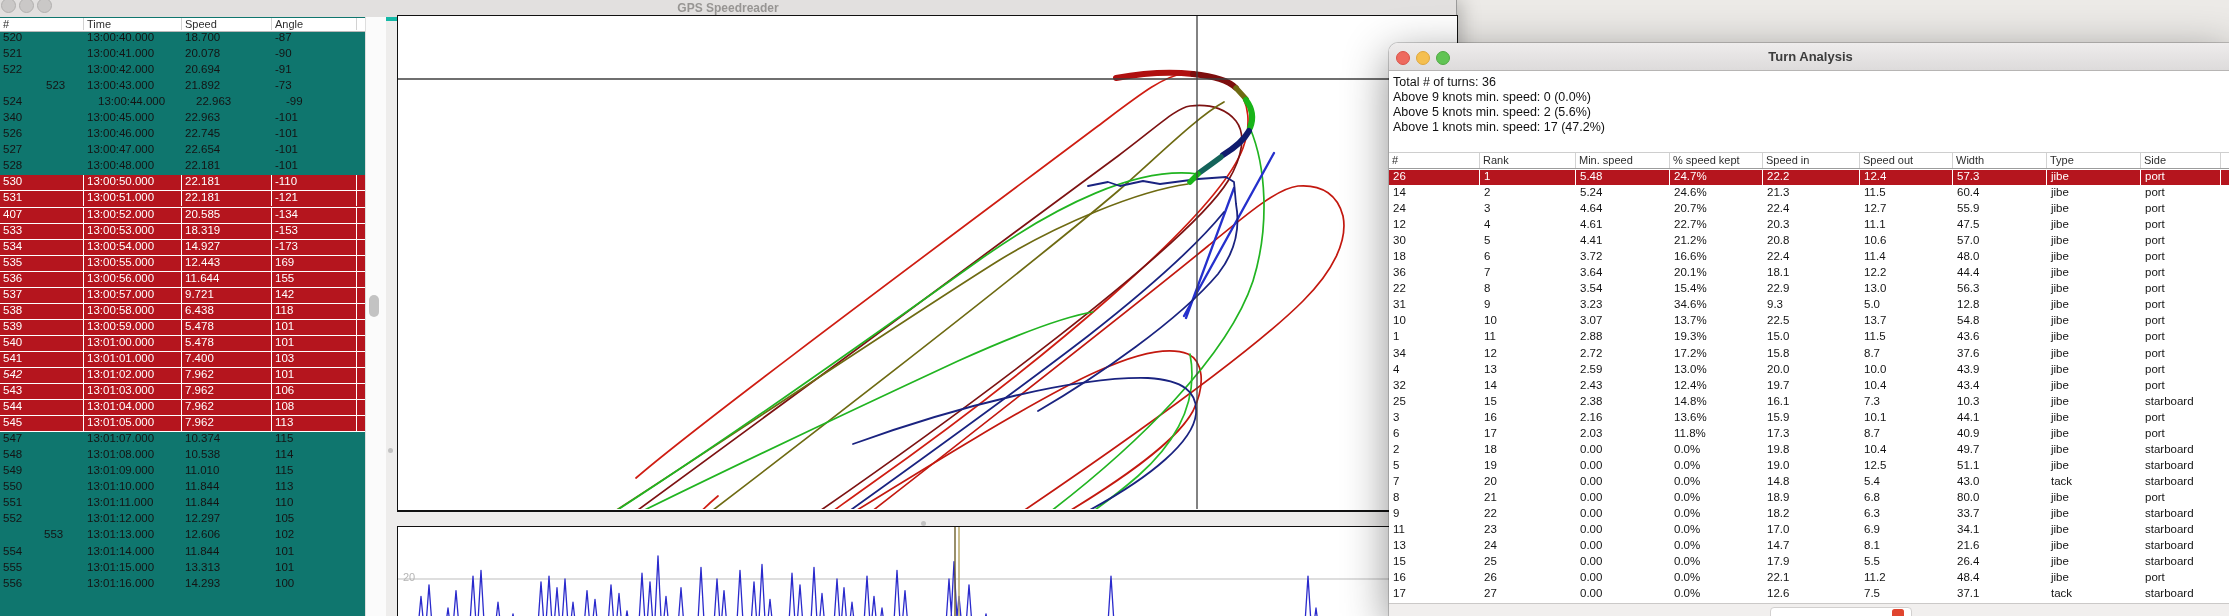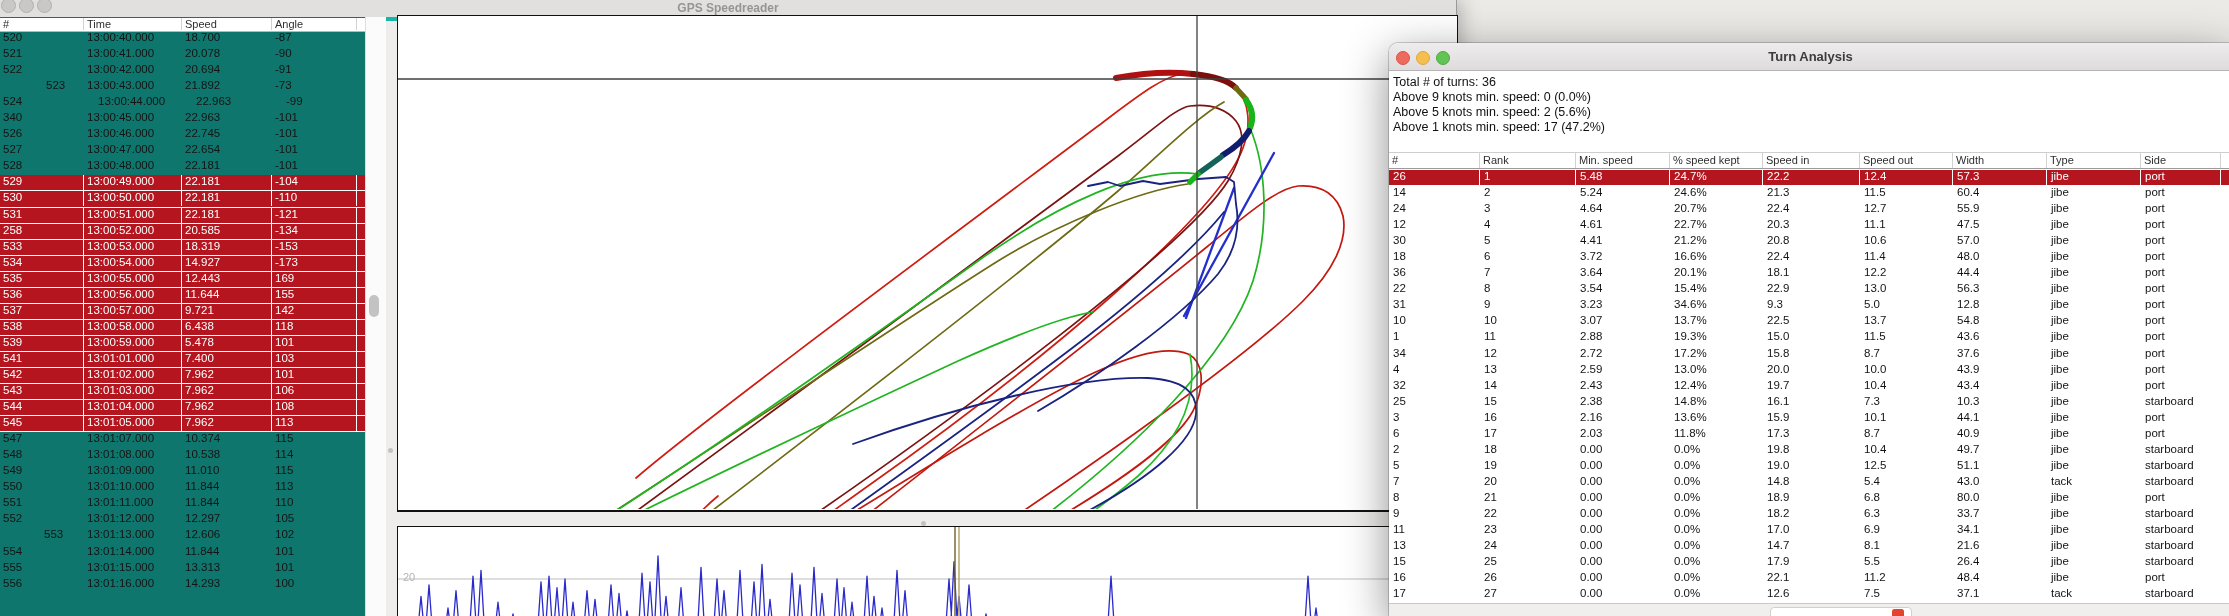--- a/index.html
+++ b/index.html
@@ -84,33 +84,33 @@
       <div class="lt-rows" id="left-rows">
           <div class="lrow"><span class="cell" style="width: 84px;">520</span><span class="cell" style="width: 98px;">13:00:40.000</span><span class="cell" style="width: 90px;">18.700</span><span class="cell" style="width: 85px;">-87</span></div>
           <div class="lrow"><span class="cell" style="width: 84px;">521</span><span class="cell" style="width: 98px;">13:00:41.000</span><span class="cell" style="width: 90px;">20.078</span><span class="cell" style="width: 85px;">-90</span></div>
           <div class="lrow"><span class="cell" style="width: 84px;">522</span><span class="cell" style="width: 98px;">13:00:42.000</span><span class="cell" style="width: 90px;">20.694</span><span class="cell" style="width: 85px;">-91</span></div>
           <div class="lrow"><span class="cell" style="width: 84px; padding-left: 46px;">523</span><span class="cell" style="width: 98px;">13:00:43.000</span><span class="cell" style="width: 90px;">21.892</span><span class="cell" style="width: 85px;">-73</span></div>
           <div class="lrow"><span class="cell" style="width: 84px;">524</span><span class="cell" style="width: 98px; margin-left: 11px;">13:00:44.000</span><span class="cell" style="width: 90px;">22.963</span><span class="cell" style="width: 85px;">-99</span></div>
           <div class="lrow"><span class="cell" style="width: 84px;">340</span><span class="cell" style="width: 98px;">13:00:45.000</span><span class="cell" style="width: 90px;">22.963</span><span class="cell" style="width: 85px;">-101</span></div>
           <div class="lrow"><span class="cell" style="width: 84px;">526</span><span class="cell" style="width: 98px;">13:00:46.000</span><span class="cell" style="width: 90px;">22.745</span><span class="cell" style="width: 85px;">-101</span></div>
           <div class="lrow"><span class="cell" style="width: 84px;">527</span><span class="cell" style="width: 98px;">13:00:47.000</span><span class="cell" style="width: 90px;">22.654</span><span class="cell" style="width: 85px;">-101</span></div>
           <div class="lrow"><span class="cell" style="width: 84px;">528</span><span class="cell" style="width: 98px;">13:00:48.000</span><span class="cell" style="width: 90px;">22.181</span><span class="cell" style="width: 85px;">-101</span></div>
-          <div class="lrow sel"><span class="cell" style="width: 84px;">529</span><span class="cell" style="width: 98px;">13:00:49.000</span><span class="cell" style="width: 90px;">22.181</span><span class="cell" style="width: 85px;">-104</span></div>
           <div class="lrow sel"><span class="cell" style="width: 84px;">530</span><span class="cell" style="width: 98px;">13:00:50.000</span><span class="cell" style="width: 90px;">22.181</span><span class="cell" style="width: 85px;">-110</span></div>
           <div class="lrow sel"><span class="cell" style="width: 84px;">531</span><span class="cell" style="width: 98px;">13:00:51.000</span><span class="cell" style="width: 90px;">22.181</span><span class="cell" style="width: 85px;">-121</span></div>
-          <div class="lrow sel"><span class="cell" style="width: 84px;">258</span><span class="cell" style="width: 98px;">13:00:52.000</span><span class="cell" style="width: 90px;">20.585</span><span class="cell" style="width: 85px;">-134</span></div>
+          <div class="lrow sel"><span class="cell" style="width: 84px;">407</span><span class="cell" style="width: 98px;">13:00:52.000</span><span class="cell" style="width: 90px;">20.585</span><span class="cell" style="width: 85px;">-134</span></div>
           <div class="lrow sel"><span class="cell" style="width: 84px;">533</span><span class="cell" style="width: 98px;">13:00:53.000</span><span class="cell" style="width: 90px;">18.319</span><span class="cell" style="width: 85px;">-153</span></div>
           <div class="lrow sel"><span class="cell" style="width: 84px;">534</span><span class="cell" style="width: 98px;">13:00:54.000</span><span class="cell" style="width: 90px;">14.927</span><span class="cell" style="width: 85px;">-173</span></div>
           <div class="lrow sel"><span class="cell" style="width: 84px;">535</span><span class="cell" style="width: 98px;">13:00:55.000</span><span class="cell" style="width: 90px;">12.443</span><span class="cell" style="width: 85px;">169</span></div>
           <div class="lrow sel"><span class="cell" style="width: 84px;">536</span><span class="cell" style="width: 98px;">13:00:56.000</span><span class="cell" style="width: 90px;">11.644</span><span class="cell" style="width: 85px;">155</span></div>
           <div class="lrow sel"><span class="cell" style="width: 84px;">537</span><span class="cell" style="width: 98px;">13:00:57.000</span><span class="cell" style="width: 90px;">9.721</span><span class="cell" style="width: 85px;">142</span></div>
           <div class="lrow sel"><span class="cell" style="width: 84px;">538</span><span class="cell" style="width: 98px;">13:00:58.000</span><span class="cell" style="width: 90px;">6.438</span><span class="cell" style="width: 85px;">118</span></div>
           <div class="lrow sel"><span class="cell" style="width: 84px;">539</span><span class="cell" style="width: 98px;">13:00:59.000</span><span class="cell" style="width: 90px;">5.478</span><span class="cell" style="width: 85px;">101</span></div>
+          <div class="lrow sel"><span class="cell" style="width: 84px;">540</span><span class="cell" style="width: 98px;">13:01:00.000</span><span class="cell" style="width: 90px;">5.478</span><span class="cell" style="width: 85px;">101</span></div>
           <div class="lrow sel"><span class="cell" style="width: 84px;">541</span><span class="cell" style="width: 98px;">13:01:01.000</span><span class="cell" style="width: 90px;">7.400</span><span class="cell" style="width: 85px;">103</span></div>
-          <div class="lrow sel"><span class="cell" style="width: 84px;">542</span><span class="cell" style="width: 98px;">13:01:02.000</span><span class="cell" style="width: 90px;">7.962</span><span class="cell" style="width: 85px;">101</span></div>
+          <div class="lrow sel"><span class="cell" style="width: 84px; font-style: italic;">542</span><span class="cell" style="width: 98px;">13:01:02.000</span><span class="cell" style="width: 90px;">7.962</span><span class="cell" style="width: 85px;">101</span></div>
           <div class="lrow sel"><span class="cell" style="width: 84px;">543</span><span class="cell" style="width: 98px;">13:01:03.000</span><span class="cell" style="width: 90px;">7.962</span><span class="cell" style="width: 85px;">106</span></div>
           <div class="lrow sel"><span class="cell" style="width: 84px;">544</span><span class="cell" style="width: 98px;">13:01:04.000</span><span class="cell" style="width: 90px;">7.962</span><span class="cell" style="width: 85px;">108</span></div>
           <div class="lrow sel"><span class="cell" style="width: 84px;">545</span><span class="cell" style="width: 98px;">13:01:05.000</span><span class="cell" style="width: 90px;">7.962</span><span class="cell" style="width: 85px;">113</span></div>
           <div class="lrow"><span class="cell" style="width: 84px;">547</span><span class="cell" style="width: 98px;">13:01:07.000</span><span class="cell" style="width: 90px;">10.374</span><span class="cell" style="width: 85px;">115</span></div>
           <div class="lrow"><span class="cell" style="width: 84px;">548</span><span class="cell" style="width: 98px;">13:01:08.000</span><span class="cell" style="width: 90px;">10.538</span><span class="cell" style="width: 85px;">114</span></div>
           <div class="lrow"><span class="cell" style="width: 84px;">549</span><span class="cell" style="width: 98px;">13:01:09.000</span><span class="cell" style="width: 90px;">11.010</span><span class="cell" style="width: 85px;">115</span></div>
           <div class="lrow"><span class="cell" style="width: 84px;">550</span><span class="cell" style="width: 98px;">13:01:10.000</span><span class="cell" style="width: 90px;">11.844</span><span class="cell" style="width: 85px;">113</span></div>
           <div class="lrow"><span class="cell" style="width: 84px;">551</span><span class="cell" style="width: 98px;">13:01:11.000</span><span class="cell" style="width: 90px;">11.844</span><span class="cell" style="width: 85px;">110</span></div>
           <div class="lrow"><span class="cell" style="width: 84px;">552</span><span class="cell" style="width: 98px;">13:01:12.000</span><span class="cell" style="width: 90px;">12.297</span><span class="cell" style="width: 85px;">105</span></div>
           <div class="lrow"><span class="cell" style="width: 84px; padding-left: 44px;">553</span><span class="cell" style="width: 98px;">13:01:13.000</span><span class="cell" style="width: 90px;">12.606</span><span class="cell" style="width: 85px;">102</span></div>

